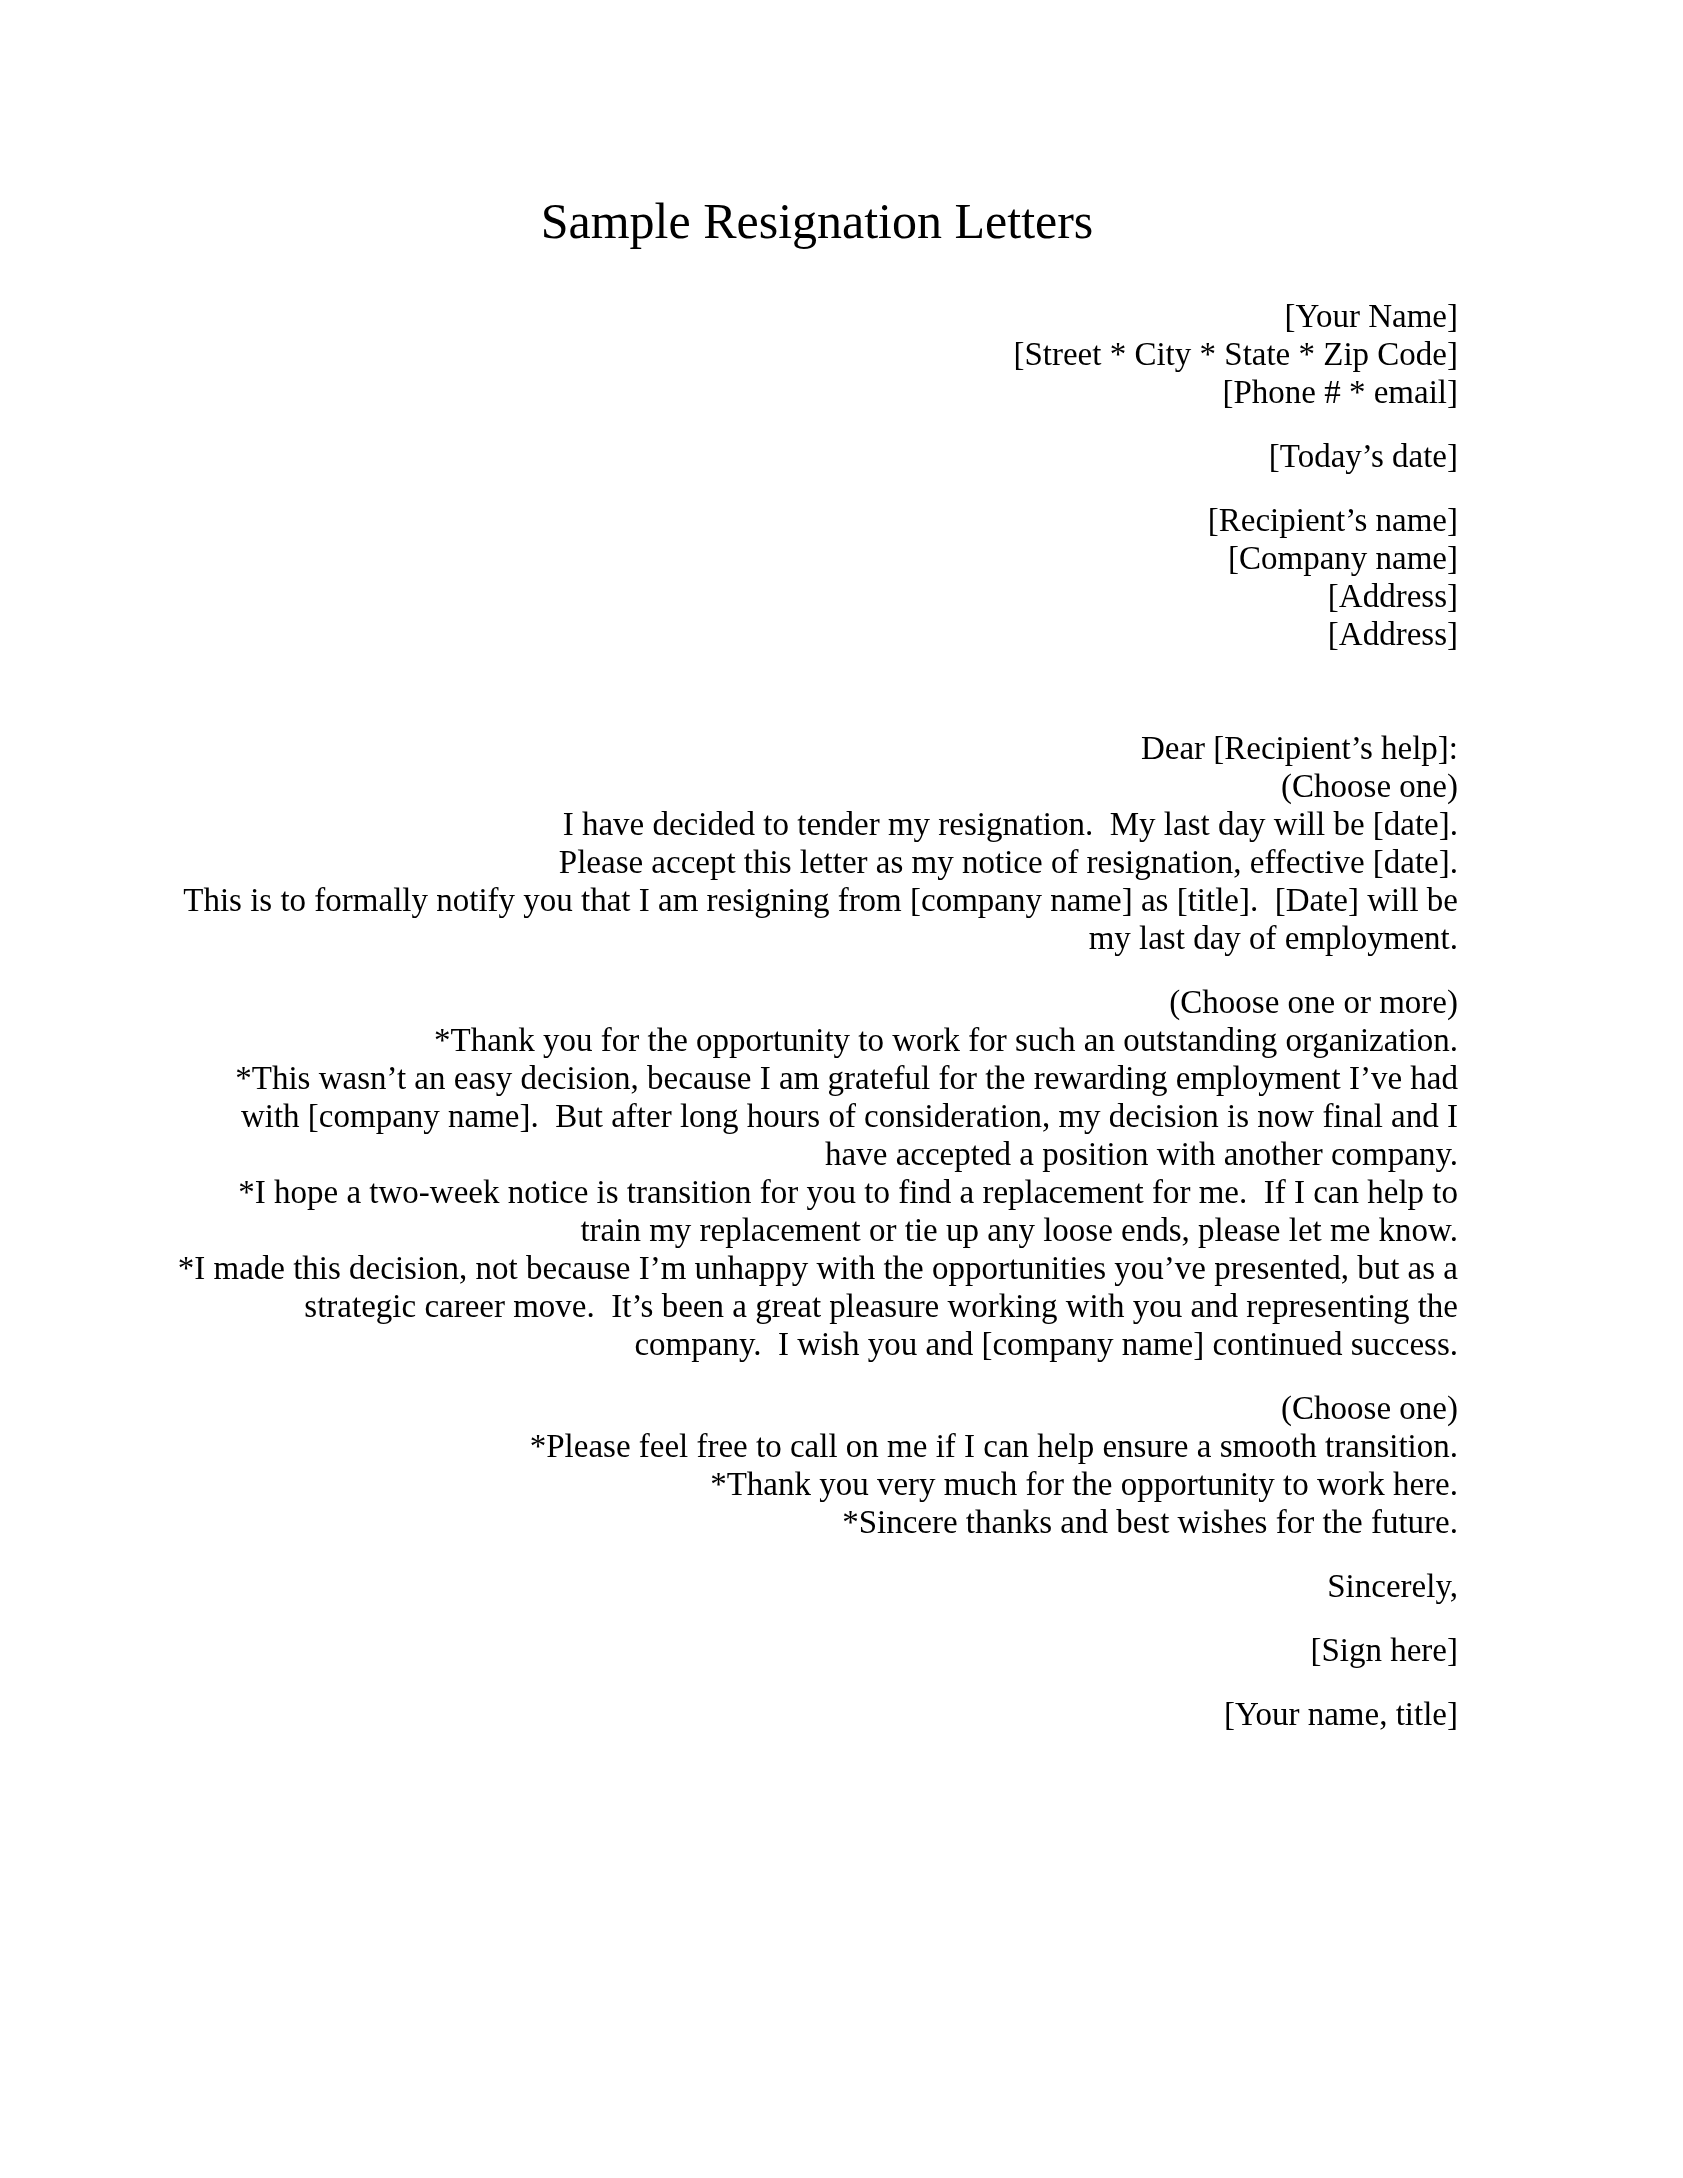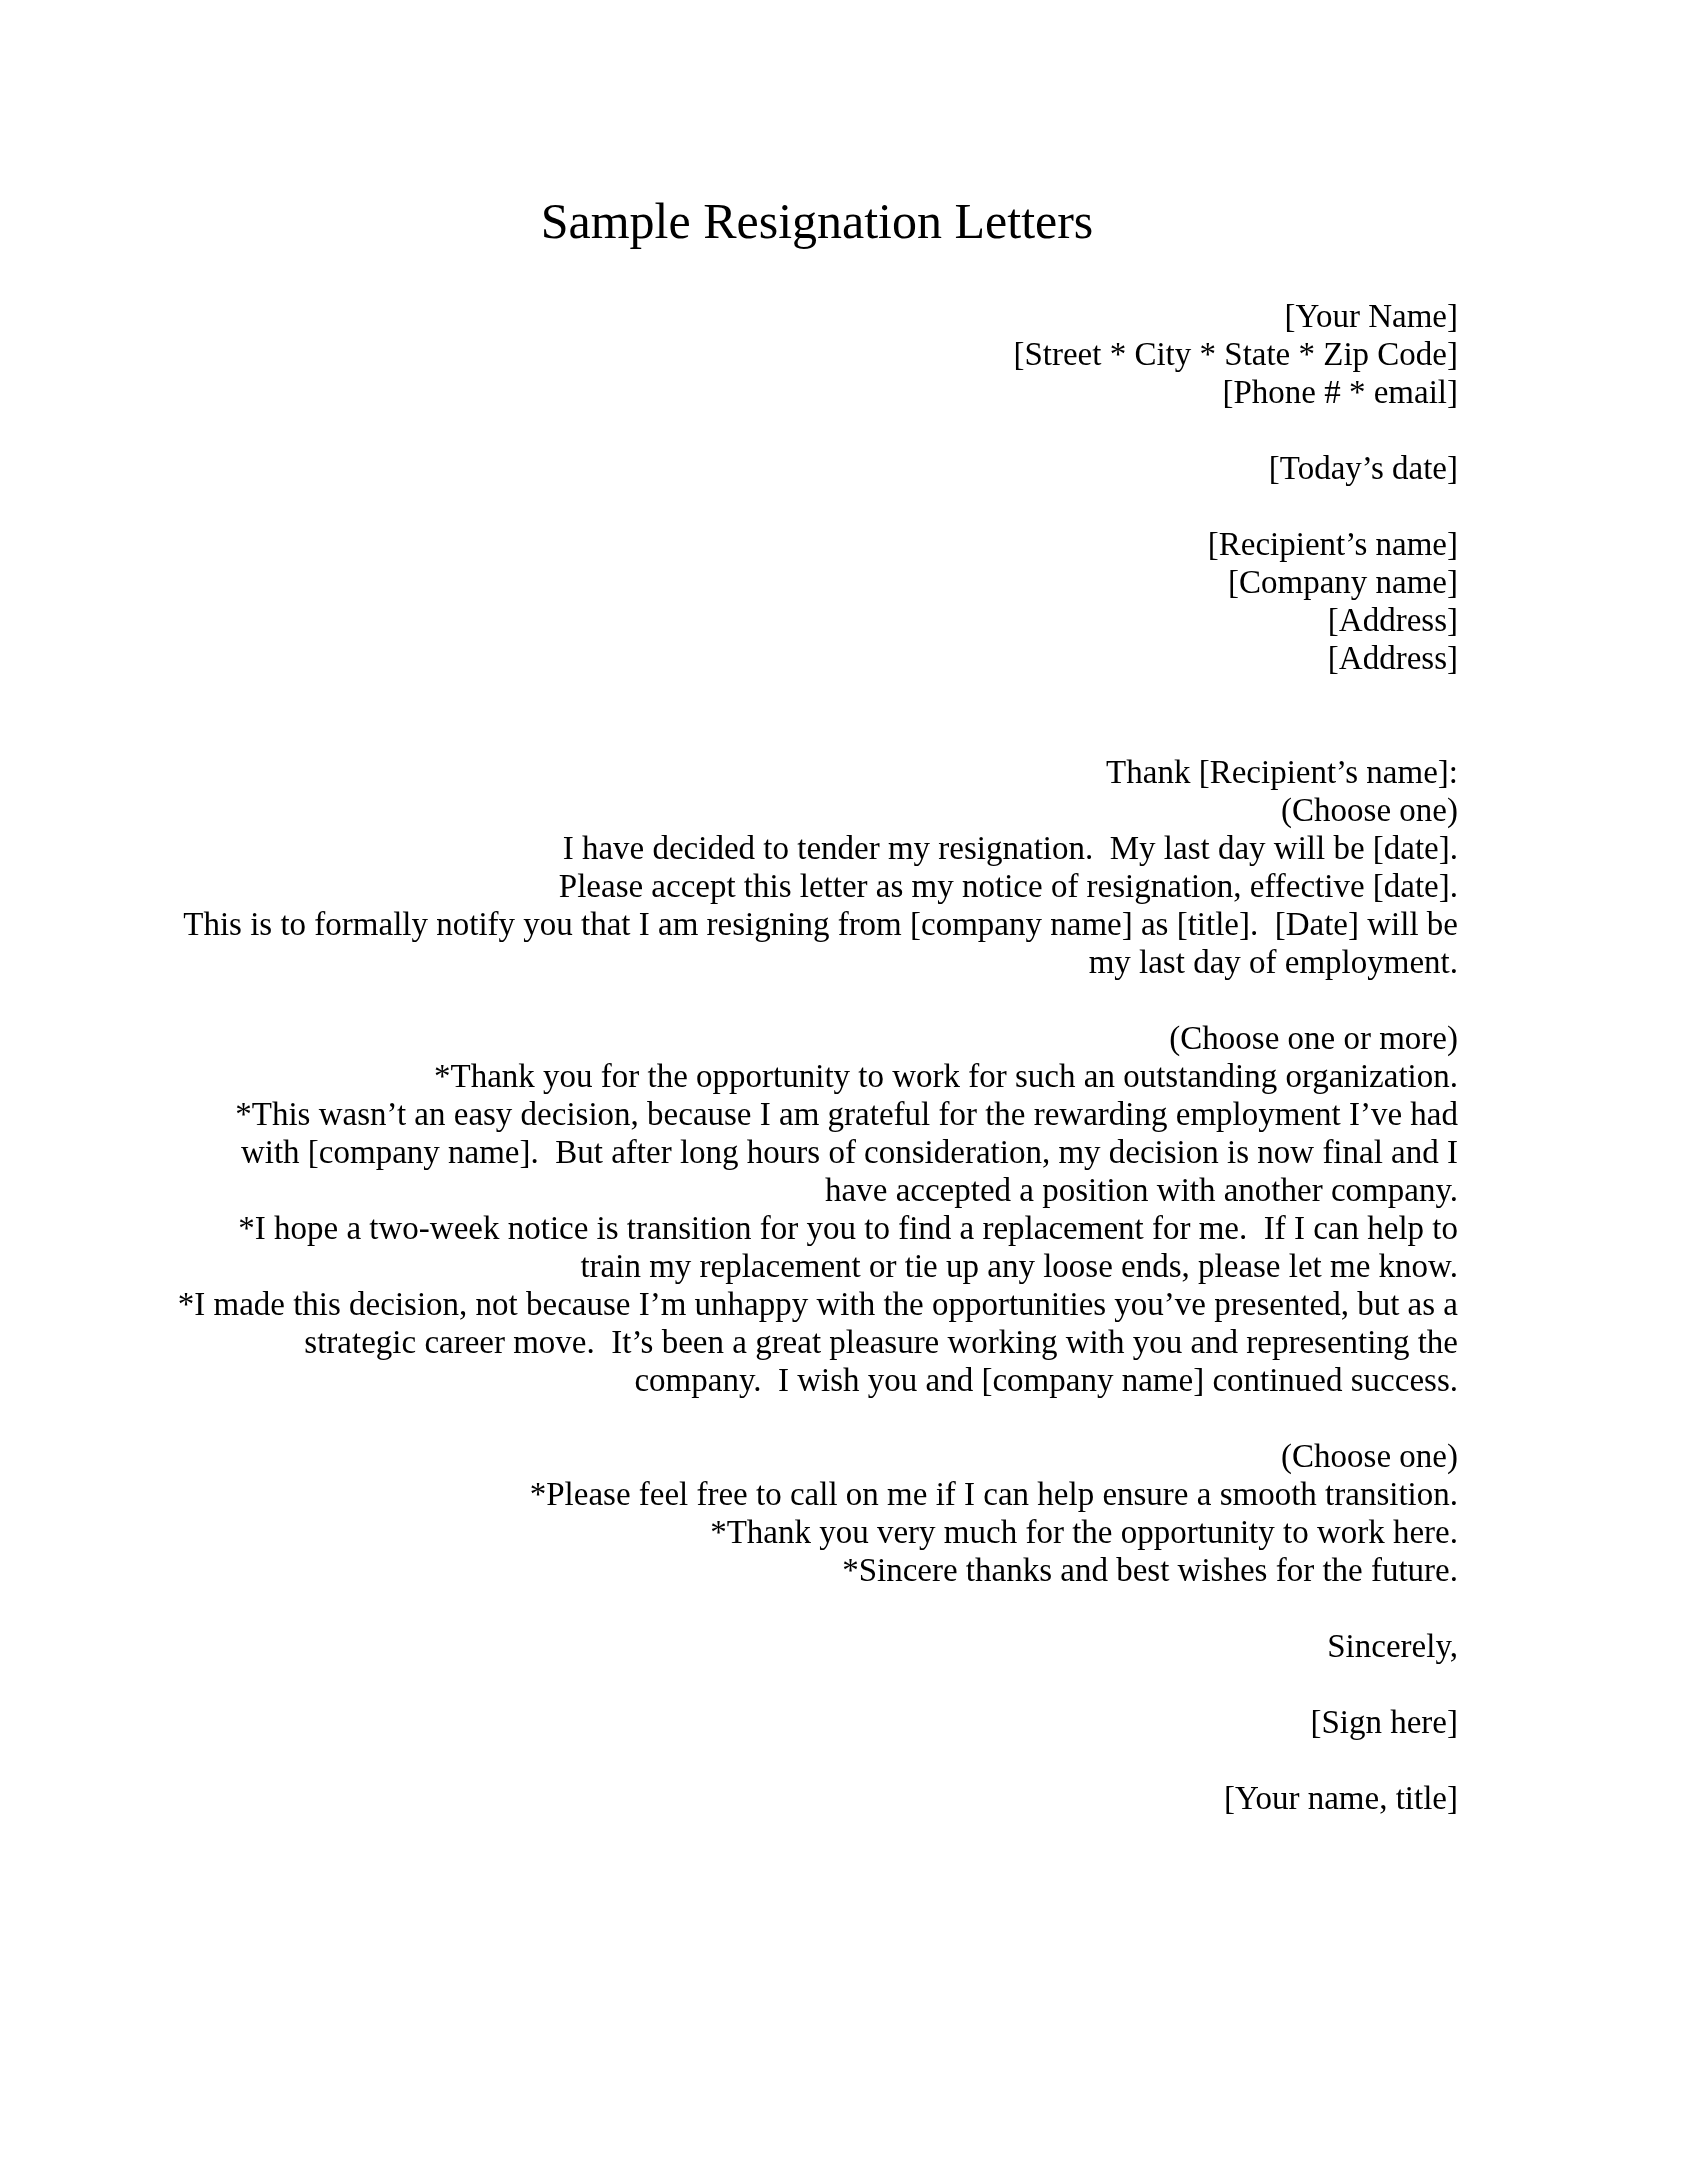--- a/index.html
+++ b/index.html
@@ -21,42 +21,42 @@
     text-align: center;
     white-space: pre-wrap;
     margin-bottom: 47px;
   }
   .line, .para {
     font-size: 33px;
     line-height: 38px;
     white-space: pre-wrap;
     text-align: right;
   }
-  .gap-1 { margin-top: 38px; }
+  .gap-1 { margin-top: 26px; }
   .gap-2 { margin-top: 76px; }
 </style>
 </head>
 <body>
 
 <div class="sheet">
 
   <h1 class="doc-title">Sample Resignation Letters</h1>
 
   <p class="line">[Your Name]</p>
   <p class="line">[Street * City * State * Zip Code]</p>
   <p class="line">[Phone # * email]</p>
 
   <p class="line gap-1">[Today’s date]</p>
 
   <p class="line gap-1">[Recipient’s name]</p>
   <p class="line">[Company name]</p>
   <p class="line">[Address]</p>
   <p class="line">[Address]</p>
 
-  <p class="line gap-2">Thank [Recipient’s name]:</p>
+  <p class="line gap-2">Dear [Recipient’s help]:</p>
   <p class="line">(Choose one)</p>
   <p class="para">I have decided to tender my resignation.  My last day will be [date].</p>
   <p class="para">Please accept this letter as my notice of resignation, effective [date].</p>
   <p class="para">This is to formally notify you that I am resigning from [company name] as [title].  [Date] will be my last day of employment.</p>
 
   <p class="line gap-1">(Choose one or more)</p>
   <p class="para">*Thank you for the opportunity to work for such an outstanding organization.</p>
   <p class="para">*This wasn’t an easy decision, because I am grateful for the rewarding employment I’ve had with [company name].  But after long hours of consideration, my decision is now final and I have accepted a position with another company.</p>
   <p class="para">*I hope a two-week notice is transition for you to find a replacement for me.  If I can help to train my replacement or tie up any loose ends, please let me know.</p>
   <p class="para">*I made this decision, not because I’m unhappy with the opportunities you’ve presented, but as a strategic career move.  It’s been a great pleasure working with you and representing the company.  I wish you and [company name] continued success.</p>

